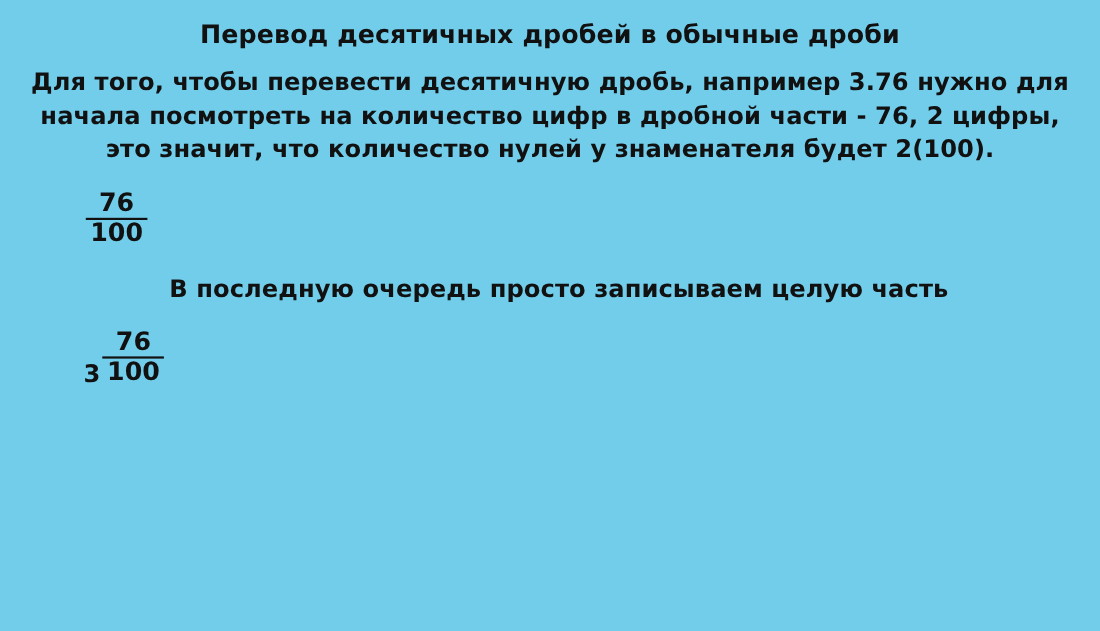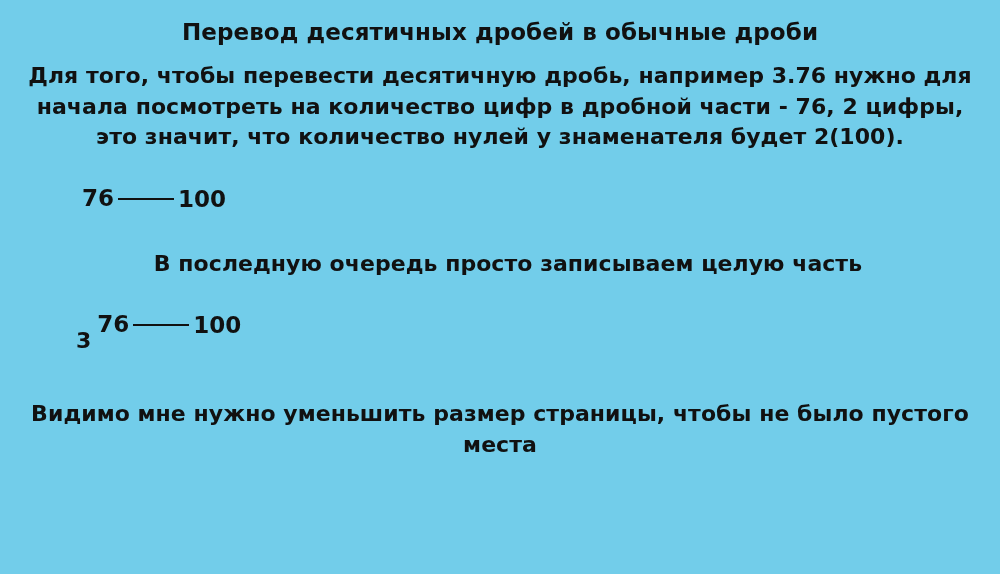--- a/index.html
+++ b/index.html
@@ -56,21 +56,21 @@
   }
   .whole-part {
     font-size: 22px;
     font-weight: 700;
     align-self: flex-end;
     margin-bottom: 8px;
     padding-right: 2px;
   }
   .fraction {
     display: inline-flex;
-    flex-direction: row;
+    flex-direction: column;
     align-items: center;
     line-height: 1;
   }
   .fraction .numer {
     font-size: 23px;
     font-weight: 700;
     padding: 0 4px 1px 4px;
   }
   .fraction .bar {
     width: 100%;
@@ -110,15 +110,14 @@
     <span class="whole-part">3</span>
     <span class="fraction">
       <span class="numer">76</span>
       <span class="bar"></span>
       <span class="denom">100</span>
     </span>
   </div>
 
   <div class="spacer-sm"></div>
 
-  <p class="para tail">Видимо мне нужно уменьшить размер страницы, чтобы не было пустого места</p>
 
 </div>
 
 </body></html>

